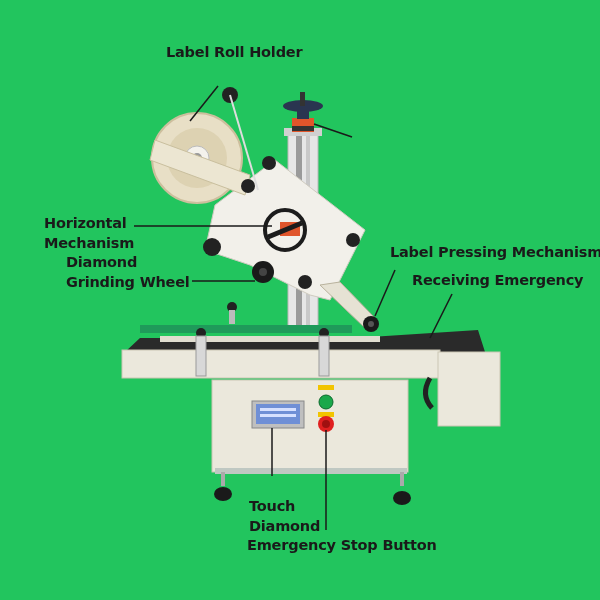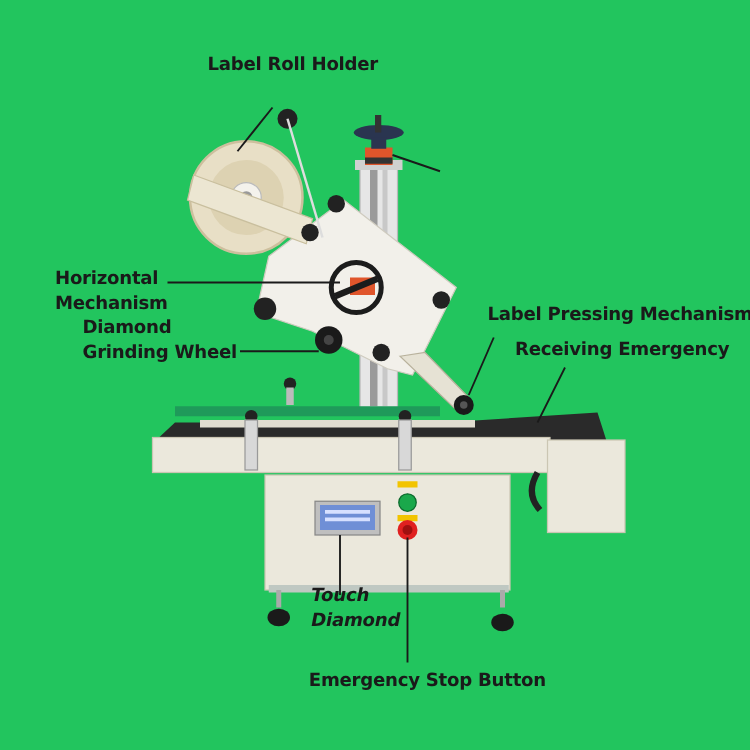--- a/index.html
+++ b/index.html
@@ -122,20 +122,20 @@
   <div class="lbl" style="left:66px; top:252px;">
     <span>Diamond</span>
     <span>Grinding Wheel</span>
   </div>
   <div class="lbl" style="left:390px; top:242px;">
     <span>Label Pressing Mechanism</span>
   </div>
   <div class="lbl" style="left:412px; top:270px;">
     <span>Receiving Emergency</span>
   </div>
-  <div class="lbl" style="left:249px; top:467px;font-style:italic;">
+  <div class="lbl" style="left:249px; top:496px;">
     <span>Touch</span>
     <span>Diamond</span>
   </div>
   <div class="lbl" style="left:247px; top:535px;">
     <span>Emergency Stop Button</span>
   </div>
 </div>
 
 </body></html>

